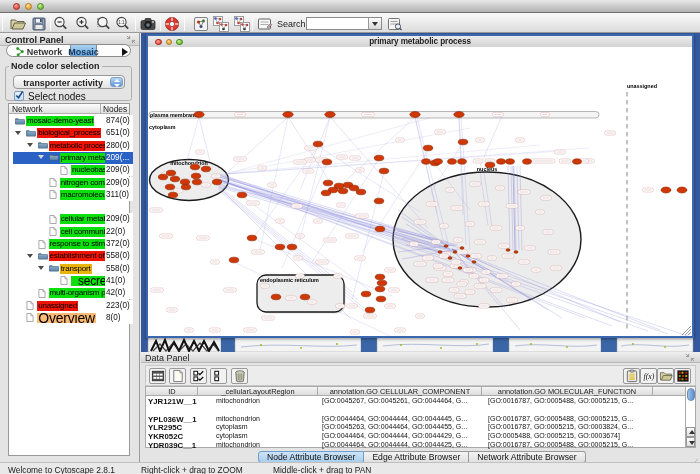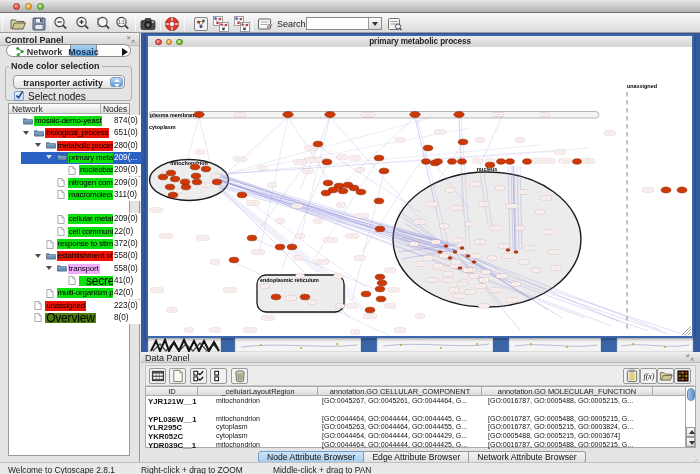--- a/index.html
+++ b/index.html
@@ -182,21 +182,21 @@
         <path d="M2.5 6 L5 8.5 L9.5 1.5" stroke="#1a4a8a" stroke-width="1.8" fill="none"></path>
       </svg>
   </div>
   <span class="abs" style="left:28px;top:58px;font-size:10px;color:#111">Select nodes</span>
   <div class="abs" style="left:8px;top:70px;width:122px;height:353px;background:#fff;border:1px solid #9a9a9a">
     <div class="abs" style="left:0;top:0;width:120px;height:10px;background:linear-gradient(#fdfdfd,#e0e0e0);border-bottom:1px solid #b0b0b0">
       <span class="abs" style="left:3px;top:0px;font-size:8.4px;color:#222">Network</span>
       <span class="abs" style="left:94px;top:0px;font-size:8.4px;color:#222">Nodes</span>
       <span class="abs" style="left:91px;top:0;width:1px;height:10px;background:#b0b0b0"></span>
     </div>
-    <div class="abs" style="left:12px;top:11px;width:120px;height:340px;overflow:hidden">
+    <div class="abs" style="left:4px;top:11px;width:120px;height:340px;overflow:hidden">
         <div style="position:absolute;left:0;top:0.0px;width:120px;height:12.3px;background:#fff">
           <span style="position:absolute;left:2.0px;top:1.5px;line-height:0"><svg width="10" height="8" viewBox="0 0 11 9">
               <path d="M0.5 8 L0.5 2 L3.5 2 L4.5 3 L10.5 3 L10.5 8 Z" fill="#6b93b5" stroke="#38597a" stroke-width="0.8"></path>
               <path d="M0.5 4.2 L10.5 4.2" stroke="#9ab5cc" stroke-width="0.8"></path>
             </svg></span>
           <span style="position:absolute;left:13.0px;top:1px;max-width:79px;overflow:hidden;background:#0ce00c;color:#000;font-size:8px;letter-spacing:-0.2px;line-height:10px;padding:0 1px;white-space:nowrap">mosaic-demo-yeast</span>
           <span style="position:absolute;left:93px;top:1px;color:#111;font-size:8.2px;line-height:10px">874(0)</span>
         </div>
         <div style="position:absolute;left:0;top:12.3px;width:120px;height:12.3px;background:#fff">
           <span style="position:absolute;left:2.2px;top:3.5px;width:0;height:0;border-left:3.5px solid transparent;border-right:3.5px solid transparent;border-top:4.5px solid #4a4a4a"></span>
@@ -281,21 +281,21 @@
             </svg></span>
           <span style="position:absolute;left:35.5px;top:1px;max-width:56px;overflow:hidden;background:#ee1404;color:#000;font-size:8px;letter-spacing:-0.2px;line-height:10px;padding:0 1px;white-space:nowrap">establishment of lo</span>
           <span style="position:absolute;left:93px;top:1px;color:#111;font-size:8.2px;line-height:10px">558(0)</span>
         </div>
         <div style="position:absolute;left:0;top:147.6px;width:120px;height:12.3px;background:#fff">
           <span style="position:absolute;left:24.8px;top:3.5px;width:0;height:0;border-left:3.5px solid transparent;border-right:3.5px solid transparent;border-top:4.5px solid #4a4a4a"></span>
           <span style="position:absolute;left:35.8px;top:1.5px;line-height:0"><svg width="10" height="8" viewBox="0 0 11 9">
               <path d="M0.5 8 L0.5 2 L3.5 2 L4.5 3 L10.5 3 L10.5 8 Z" fill="#6b93b5" stroke="#38597a" stroke-width="0.8"></path>
               <path d="M0.5 4.2 L10.5 4.2" stroke="#9ab5cc" stroke-width="0.8"></path>
             </svg></span>
-          <span style="position:absolute;left:46.8px;top:1px;max-width:45px;overflow:hidden;background:#f0abfc;color:#000;font-size:8px;letter-spacing:-0.2px;line-height:10px;padding:0 1px;white-space:nowrap">transport</span>
+          <span style="position:absolute;left:46.8px;top:1px;max-width:45px;overflow:hidden;background:#eab308;color:#000;font-size:8px;letter-spacing:-0.2px;line-height:10px;padding:0 1px;white-space:nowrap">transport</span>
           <span style="position:absolute;left:93px;top:1px;color:#111;font-size:8.2px;line-height:10px">558(0)</span>
         </div>
         <div style="position:absolute;left:0;top:159.9px;width:120px;height:12.3px;background:#fff">
           <span style="position:absolute;left:47.0px;top:1.5px;line-height:0"><svg width="8" height="9" viewBox="0 0 9 10">
               <path d="M1 0.5 L5.5 0.5 L8 3 L8 9.5 L1 9.5 Z" fill="#fdfdfd" stroke="#8a8a8a" stroke-width="0.8"></path>
               <path d="M5.5 0.5 L5.5 3 L8 3" fill="none" stroke="#8a8a8a" stroke-width="0.7"></path>
             </svg></span>
           <span style="position:absolute;left:58.0px;top:1px;max-width:34px;overflow:hidden;background:#0ce00c;color:#000;font-size:12px;letter-spacing:-0.2px;line-height:10px;padding:0 7px;white-space:nowrap">secretion</span>
           <span style="position:absolute;left:93px;top:1px;color:#111;font-size:8.2px;line-height:10px">41(0)</span>
         </div>
@@ -313,21 +313,21 @@
               <path d="M5.5 0.5 L5.5 3 L8 3" fill="none" stroke="#8a8a8a" stroke-width="0.7"></path>
             </svg></span>
           <span style="position:absolute;left:24.2px;top:1px;max-width:68px;overflow:hidden;background:#ee1404;color:#000;font-size:8px;letter-spacing:-0.2px;line-height:10px;padding:0 1px;white-space:nowrap">unassigned</span>
           <span style="position:absolute;left:93px;top:1px;color:#111;font-size:8.2px;line-height:10px">223(0)</span>
         </div>
         <div style="position:absolute;left:0;top:196.8px;width:120px;height:12.3px;background:#fff">
           <span style="position:absolute;left:13.2px;top:1.5px;line-height:0"><svg width="8" height="9" viewBox="0 0 9 10">
               <path d="M1 0.5 L5.5 0.5 L8 3 L8 9.5 L1 9.5 Z" fill="#fdfdfd" stroke="#8a8a8a" stroke-width="0.8"></path>
               <path d="M5.5 0.5 L5.5 3 L8 3" fill="none" stroke="#8a8a8a" stroke-width="0.7"></path>
             </svg></span>
-          <span style="position:absolute;left:24.2px;top:1px;max-width:68px;overflow:hidden;background:#4d7c0f;color:#000;font-size:12px;letter-spacing:-0.2px;line-height:10px;padding:0 1px;white-space:nowrap">Overview</span>
+          <span style="position:absolute;left:24.2px;top:1px;max-width:68px;overflow:hidden;background:#fdba74;color:#000;font-size:14px;letter-spacing:-0.2px;line-height:10px;padding:0 1px;white-space:nowrap">Overview</span>
           <span style="position:absolute;left:93px;top:1px;color:#111;font-size:8.2px;line-height:10px">8(0)</span>
         </div>
       </div>
   </div>
 </div>
 
 <div class="abs" style="left:141px;top:33px;width:559px;height:429px">
   <div class="abs" style="left:0;top:0;width:559px;height:319px;background:#35599e;overflow:hidden">
     <div class="abs" style="left:0;top:304px;width:559px;height:15px">
         <svg width="559" height="15" viewBox="0 0 559 15" style="position:absolute;left:0;top:0">

